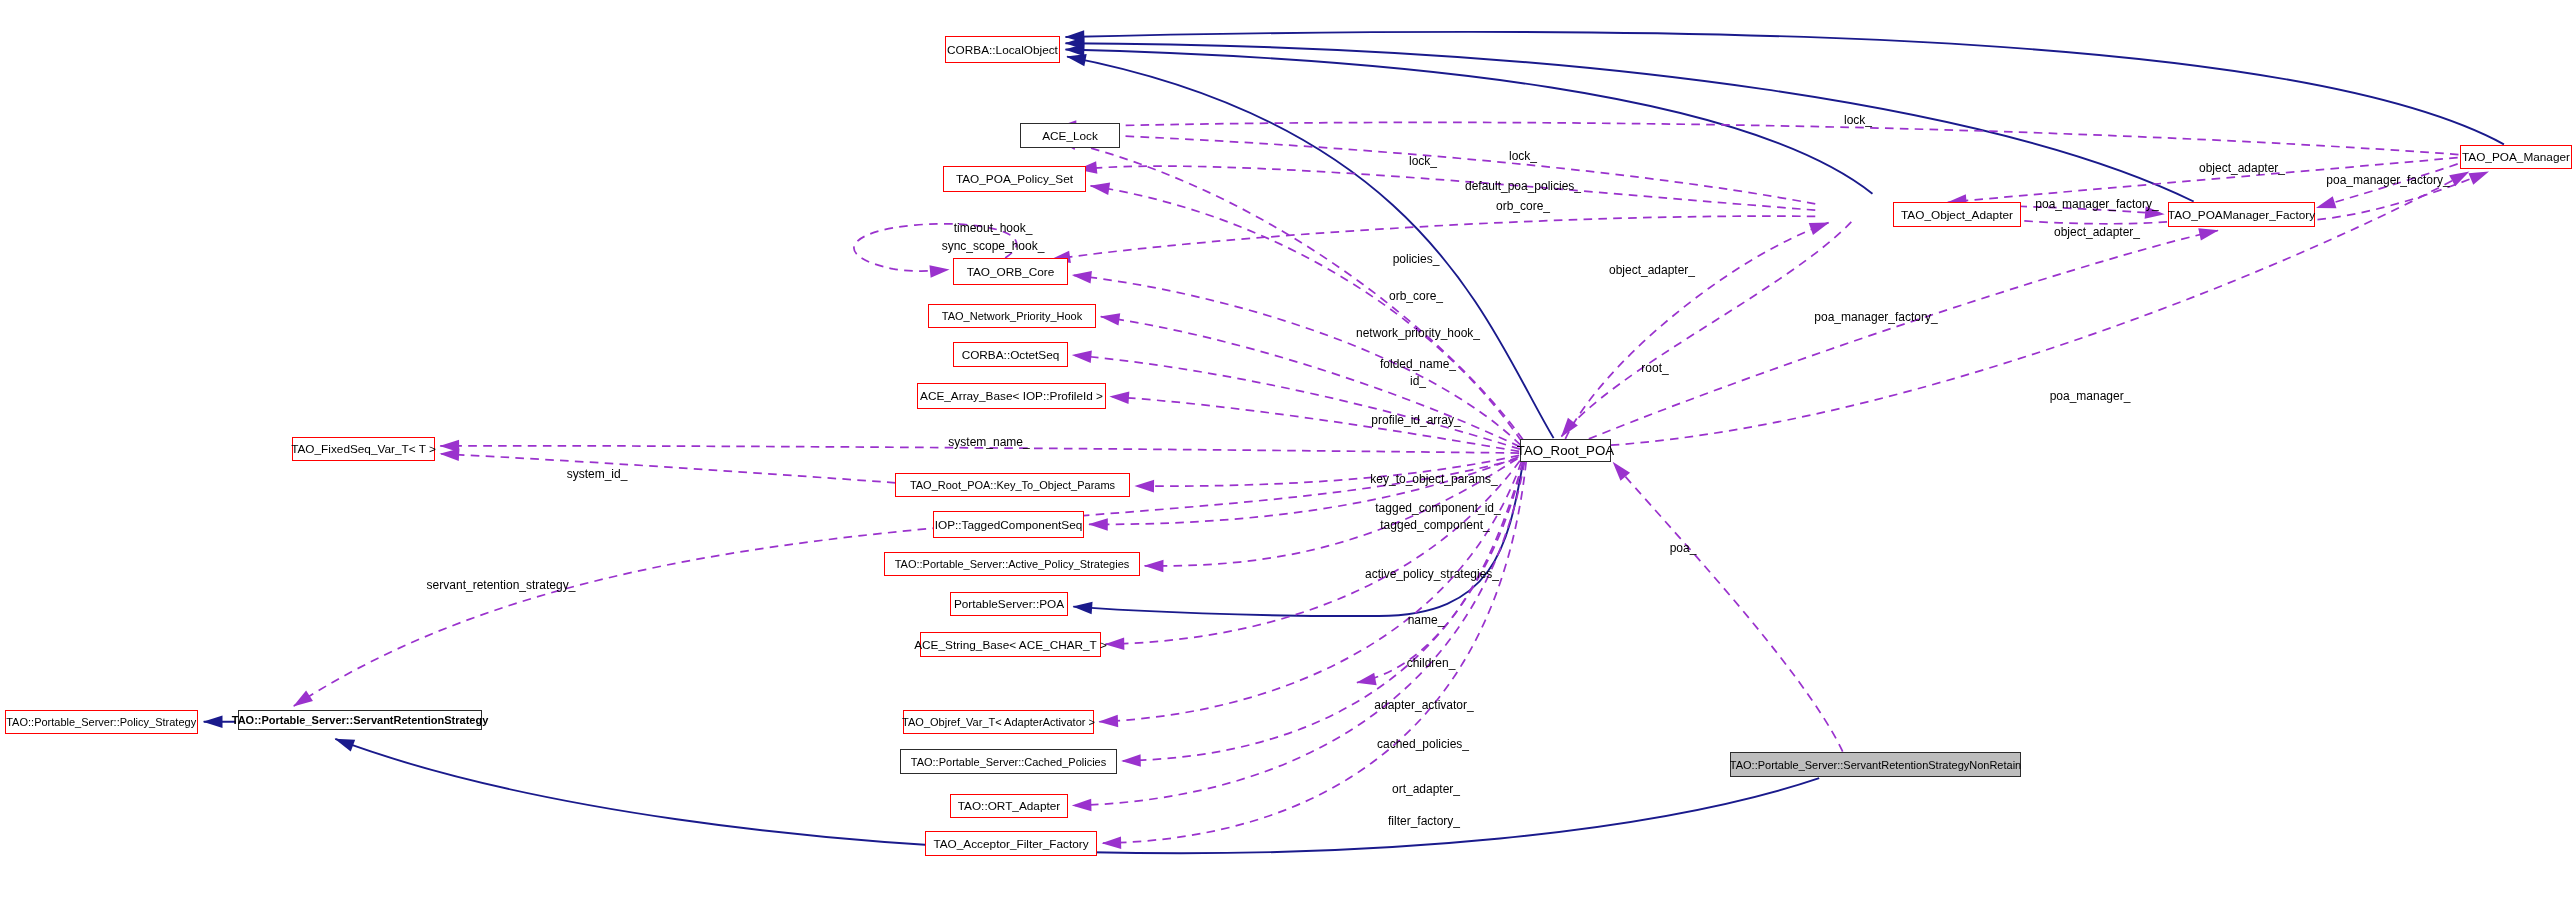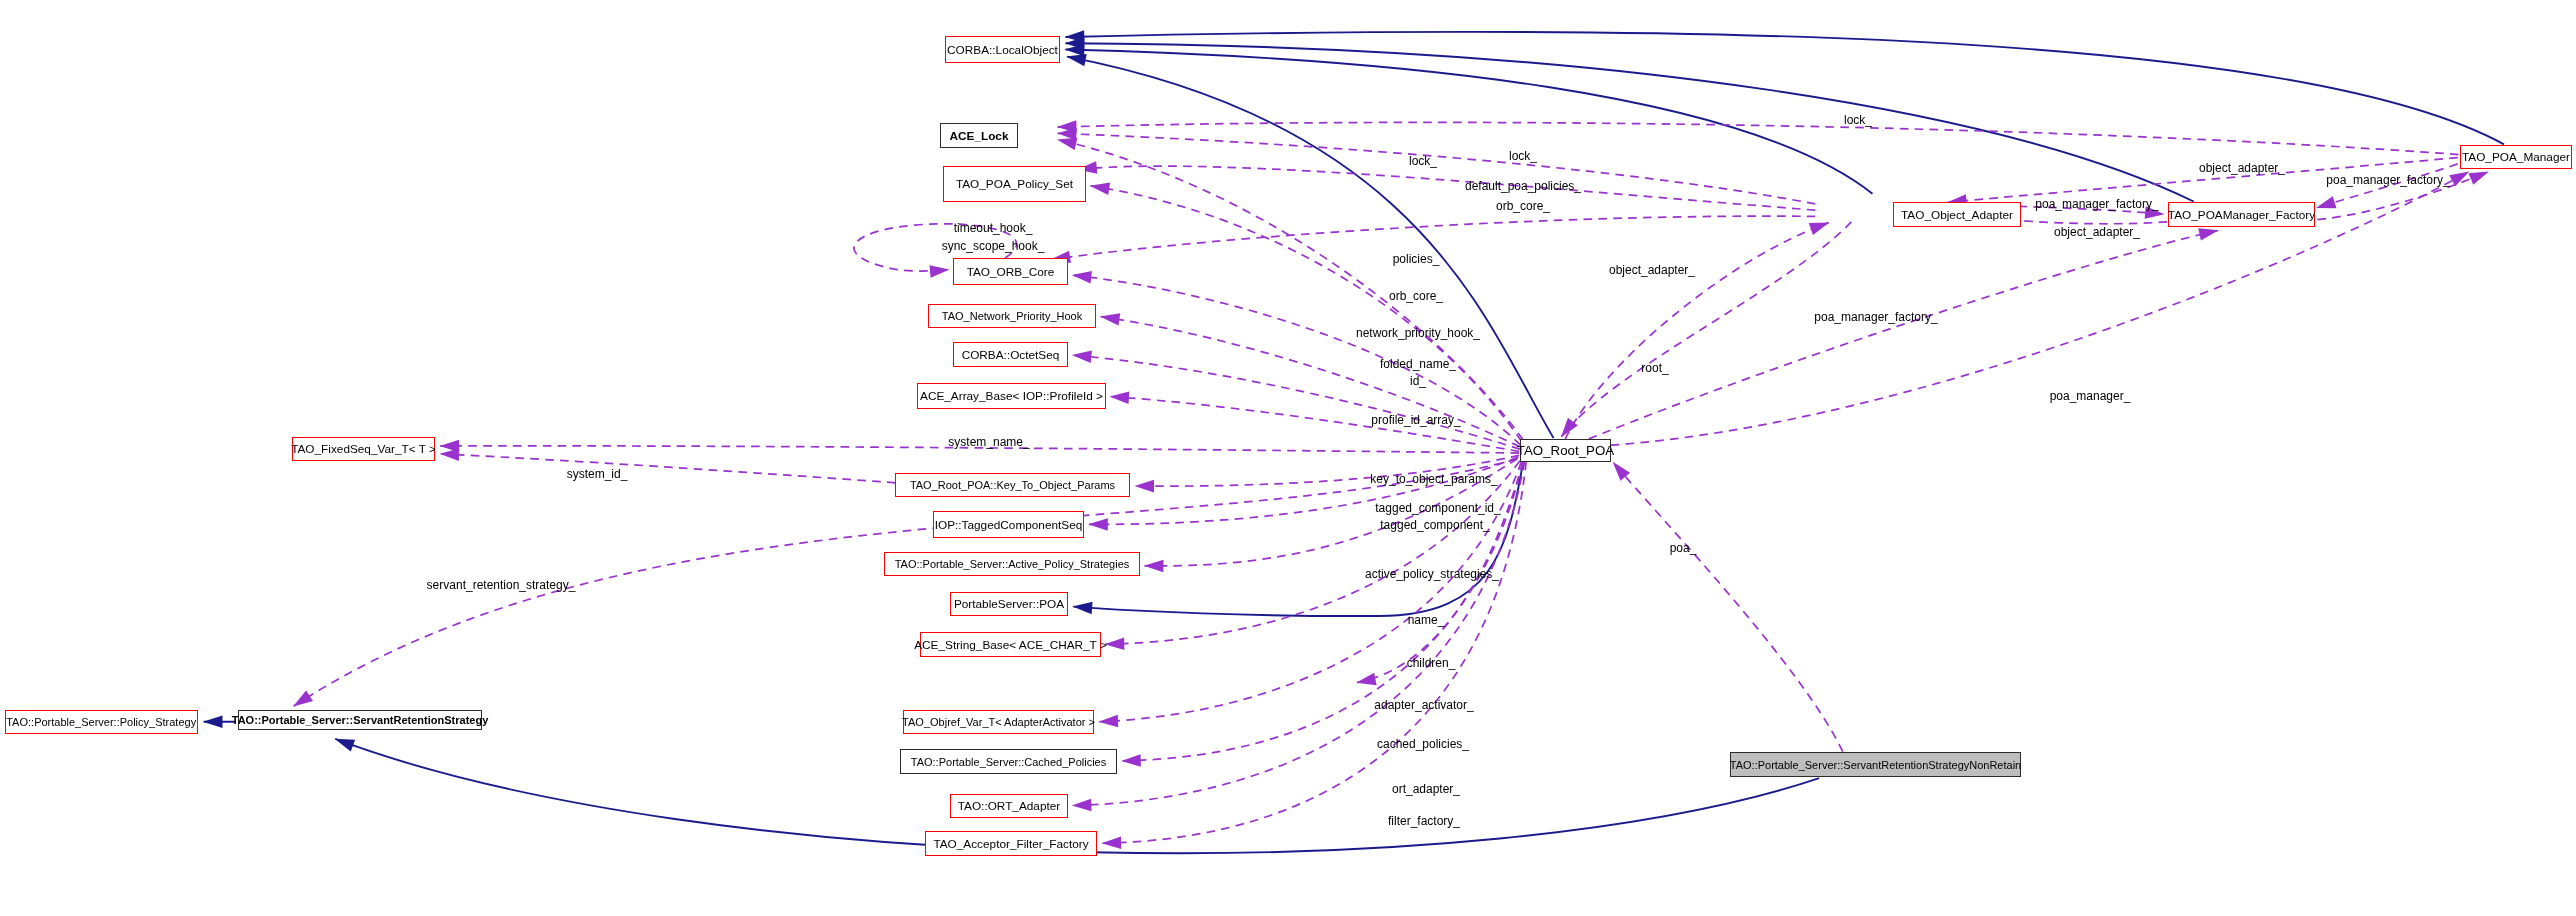--- a/index.html
+++ b/index.html
@@ -96,22 +96,22 @@
       <path class="usage" d="M2352,959 C2300,850 2120,662 2059,590" marker-end="url(#arrP)"></path>
       <path class="usage" d="M2481,261 C2580,262 2690,267 2762,273" marker-end="url(#arrP)"></path>
       <path class="usage" d="M2766,283 C2680,289 2570,283 2486,273" marker-end="url(#arrP)"></path>
       <path class="usage" d="M3137,201 C2900,222 2650,243 2486,258" marker-end="url(#arrP)"></path>
       <path class="usage" d="M3137,209 C3060,235 2992,254 2957,265" marker-end="url(#arrP)"></path>
       <path class="usage" d="M2958,280 C3040,272 3130,238 3176,219" marker-end="url(#arrP)"></path>
     </g>
   </svg>
 
   <div class="node red" style="left:945px;top:36px;width:115px;height:27px;">CORBA::LocalObject</div>
-  <div class="node black" style="left:940px;top:123px;width:78px;height:25px;font-weight:bold;">ACE_Lock</div>
-  <div class="node red" style="left:943px;top:166px;width:143px;height:36px;">TAO_POA_Policy_Set</div>
+  <div class="node black" style="left:1020px;top:123px;width:100px;height:25px;">ACE_Lock</div>
+  <div class="node red" style="left:943px;top:166px;width:143px;height:26px;">TAO_POA_Policy_Set</div>
   <div class="node red" style="left:953px;top:258px;width:115px;height:27px;">TAO_ORB_Core</div>
   <div class="node red small" style="left:928px;top:304px;width:168px;height:24px;">TAO_Network_Priority_Hook</div>
   <div class="node red" style="left:953px;top:342px;width:115px;height:25px;">CORBA::OctetSeq</div>
   <div class="node red" style="left:917px;top:383px;width:189px;height:26px;">ACE_Array_Base&lt; IOP::ProfileId &gt;</div>
   <div class="node red" style="left:292px;top:437px;width:143px;height:24px;">TAO_FixedSeq_Var_T&lt; T &gt;</div>
   <div class="node red small" style="left:895px;top:473px;width:235px;height:24px;">TAO_Root_POA::Key_To_Object_Params</div>
   <div class="node red" style="left:933px;top:511px;width:151px;height:27px;">IOP::TaggedComponentSeq</div>
   <div class="node red small" style="left:884px;top:552px;width:256px;height:24px;">TAO::Portable_Server::Active_Policy_Strategies</div>
   <div class="node red" style="left:950px;top:592px;width:118px;height:24px;">PortableServer::POA</div>
   <div class="node red" style="left:920px;top:632px;width:181px;height:25px;">ACE_String_Base&lt; ACE_CHAR_T &gt;</div>

